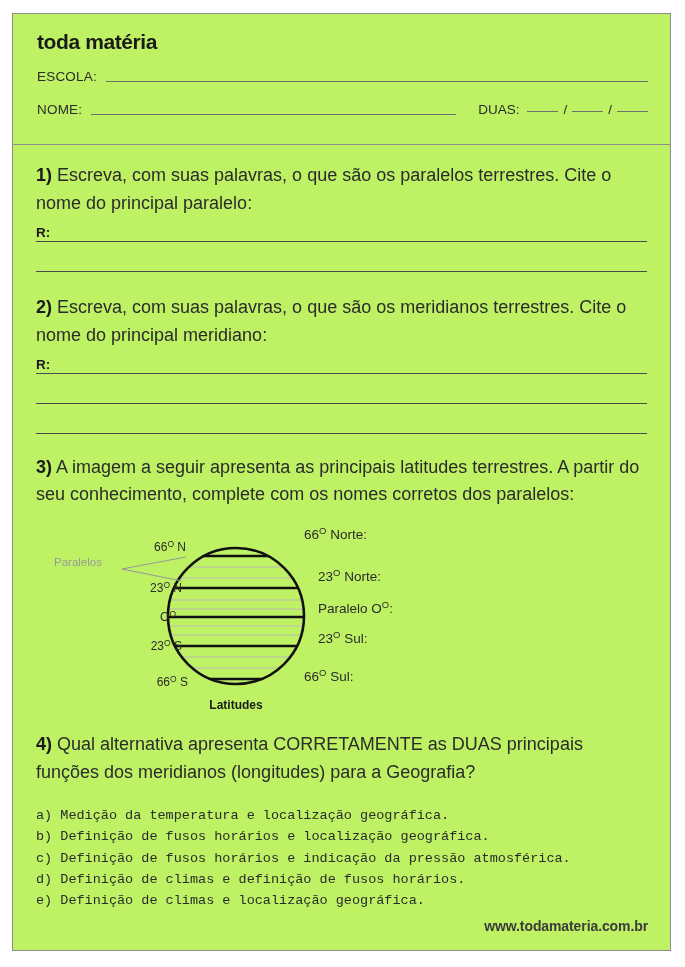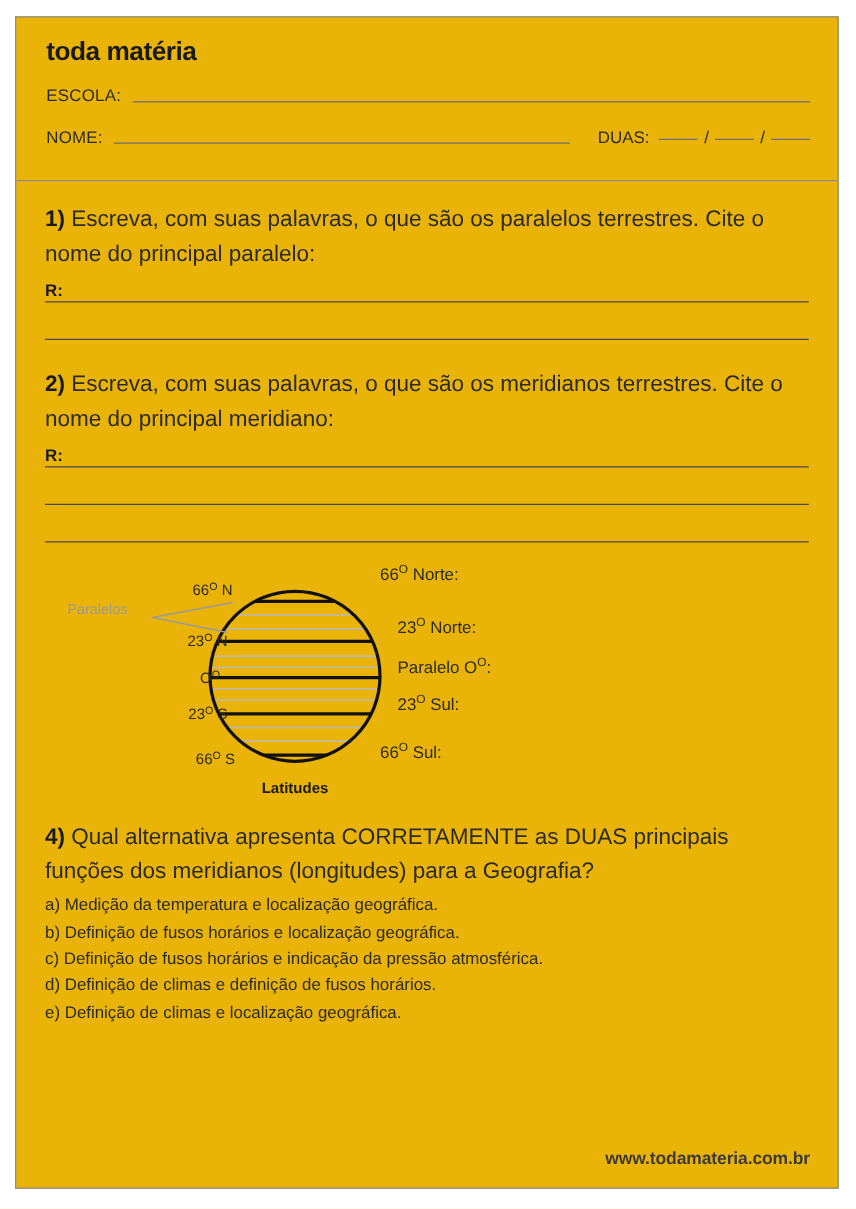--- a/index.html
+++ b/index.html
@@ -17,21 +17,21 @@
   }
 
   .page {
     position: absolute;
     left: 12px;
     top: 13px;
     width: 659px;
     height: 938px;
     border: 1px solid #8d8d8d;
     box-sizing: border-box;
-    background: #eab308;
+    background: #bef264;
   }
 
   
   .header {
     position: relative;
     height: 131px;
     border-bottom: 1px solid #8d8d8d;
     box-sizing: border-box;
   }
   .logo {
@@ -156,21 +156,22 @@
     top: -2px;
   }
   .deg {
     font-size: 9.5px;
     vertical-align: super;
     line-height: 0;
   }
 
   
   .alternatives {
-    margin-top: 2px;
+    margin-top: 18px;
+    font-family: Liberation Mono, monospace;
   }
   .alt-item {
     font-size: 13.5px;
     line-height: 1.58;
     color: #2b2b2b;
   }
 
   .footer-url {
     position: absolute;
     right: 22px;
@@ -221,20 +222,24 @@
 
     <div class="question" style="margin-top:22px;">
       <span class="qnum">2)</span>
       <span>Escreva, com suas palavras, o que são os meridianos terrestres. Cite o nome do principal meridiano:</span>
     </div>
     <div class="answer-label">R:</div>
     <div class="answer-line"></div>
     <div class="answer-line spaced"></div>
     <div class="answer-line spaced"></div>
 
+    <div class="question" style="margin-top:20px;">
+      <span class="qnum">3)</span>
+      <span>A imagem a seguir apresenta as principais latitudes terrestres. A partir do seu conhecimento, complete com os nomes corretos dos paralelos:</span>
+    </div>
 
     <div class="diagram">
       <svg width="300" height="196" viewBox="0 0 300 196">
 
         <defs>
           <clipPath id="globeClip">
             <circle cx="200" cy="93" r="68"></circle>
           </clipPath>
         </defs>
 

